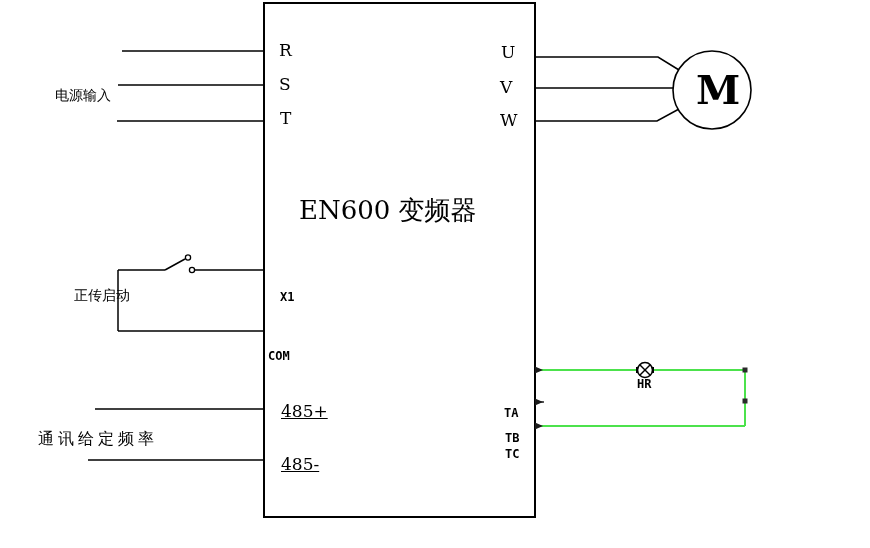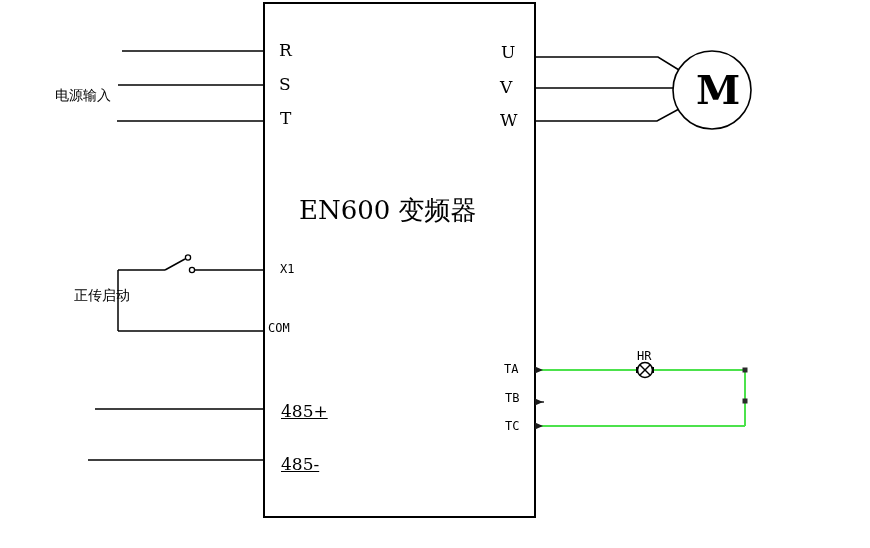--- a/index.html
+++ b/index.html
@@ -35,21 +35,22 @@
     font-size: 16px;
     letter-spacing: 4px;
   }
   .term-letter {
     font-family: "DejaVu Serif", "Liberation Serif", serif;
     font-size: 17px;
   }
   .term-mono {
     font-family: "DejaVu Sans Mono", "Liberation Mono", monospace;
     font-size: 12px;
-    font-weight: normal;
+    font-weight: bold;
+    margin-top: 28px;
   }
   .term-485 {
     font-family: "DejaVu Serif", "Liberation Serif", serif;
     font-size: 17px;
     text-decoration: underline;
   }
   .title {
     font-family: "DejaVu Serif", "Liberation Serif", serif;
     font-size: 26px;
   }
@@ -117,20 +118,21 @@
   <div class="lbl term-letter" style="left:501px; top:44px;">U</div>
   <div class="lbl term-letter" style="left:500px; top:79px;">V</div>
   <div class="lbl term-letter" style="left:500px; top:112px;">W</div>
 
   <div class="lbl term-mono" style="left:280px; top:263px;">X1</div>
   <div class="lbl term-mono" style="left:268px; top:322px;">COM</div>
   <div class="lbl cjk" style="left:50px;  top:288px;margin-left:24px;">正传启动</div>
 
   <div class="lbl term-485" style="left:281px; top:403px;">485+</div>
   <div class="lbl term-485" style="left:281px; top:456px;">485-</div>
+  <div class="lbl cjk-wide" style="left:38px;  top:431px;">通讯给定频率</div>
 
-  <div class="lbl term-mono" style="left:504px; top:363px;">TA</div>
-  <div class="lbl term-mono" style="left:505px; top:392px;">TB</div>
+  <div class="lbl term-mono" style="left:504px; top:379px;">TA</div>
+  <div class="lbl term-mono" style="left:505px; top:404px;">TB</div>
   <div class="lbl term-mono" style="left:505px; top:420px;">TC</div>
   <div class="lbl term-mono" style="left:637px; top:350px;">HR</div>
 
   <div class="lbl motor-m" style="left:696px; top:70px;">M</div>
 </div>
 
 </body></html>

